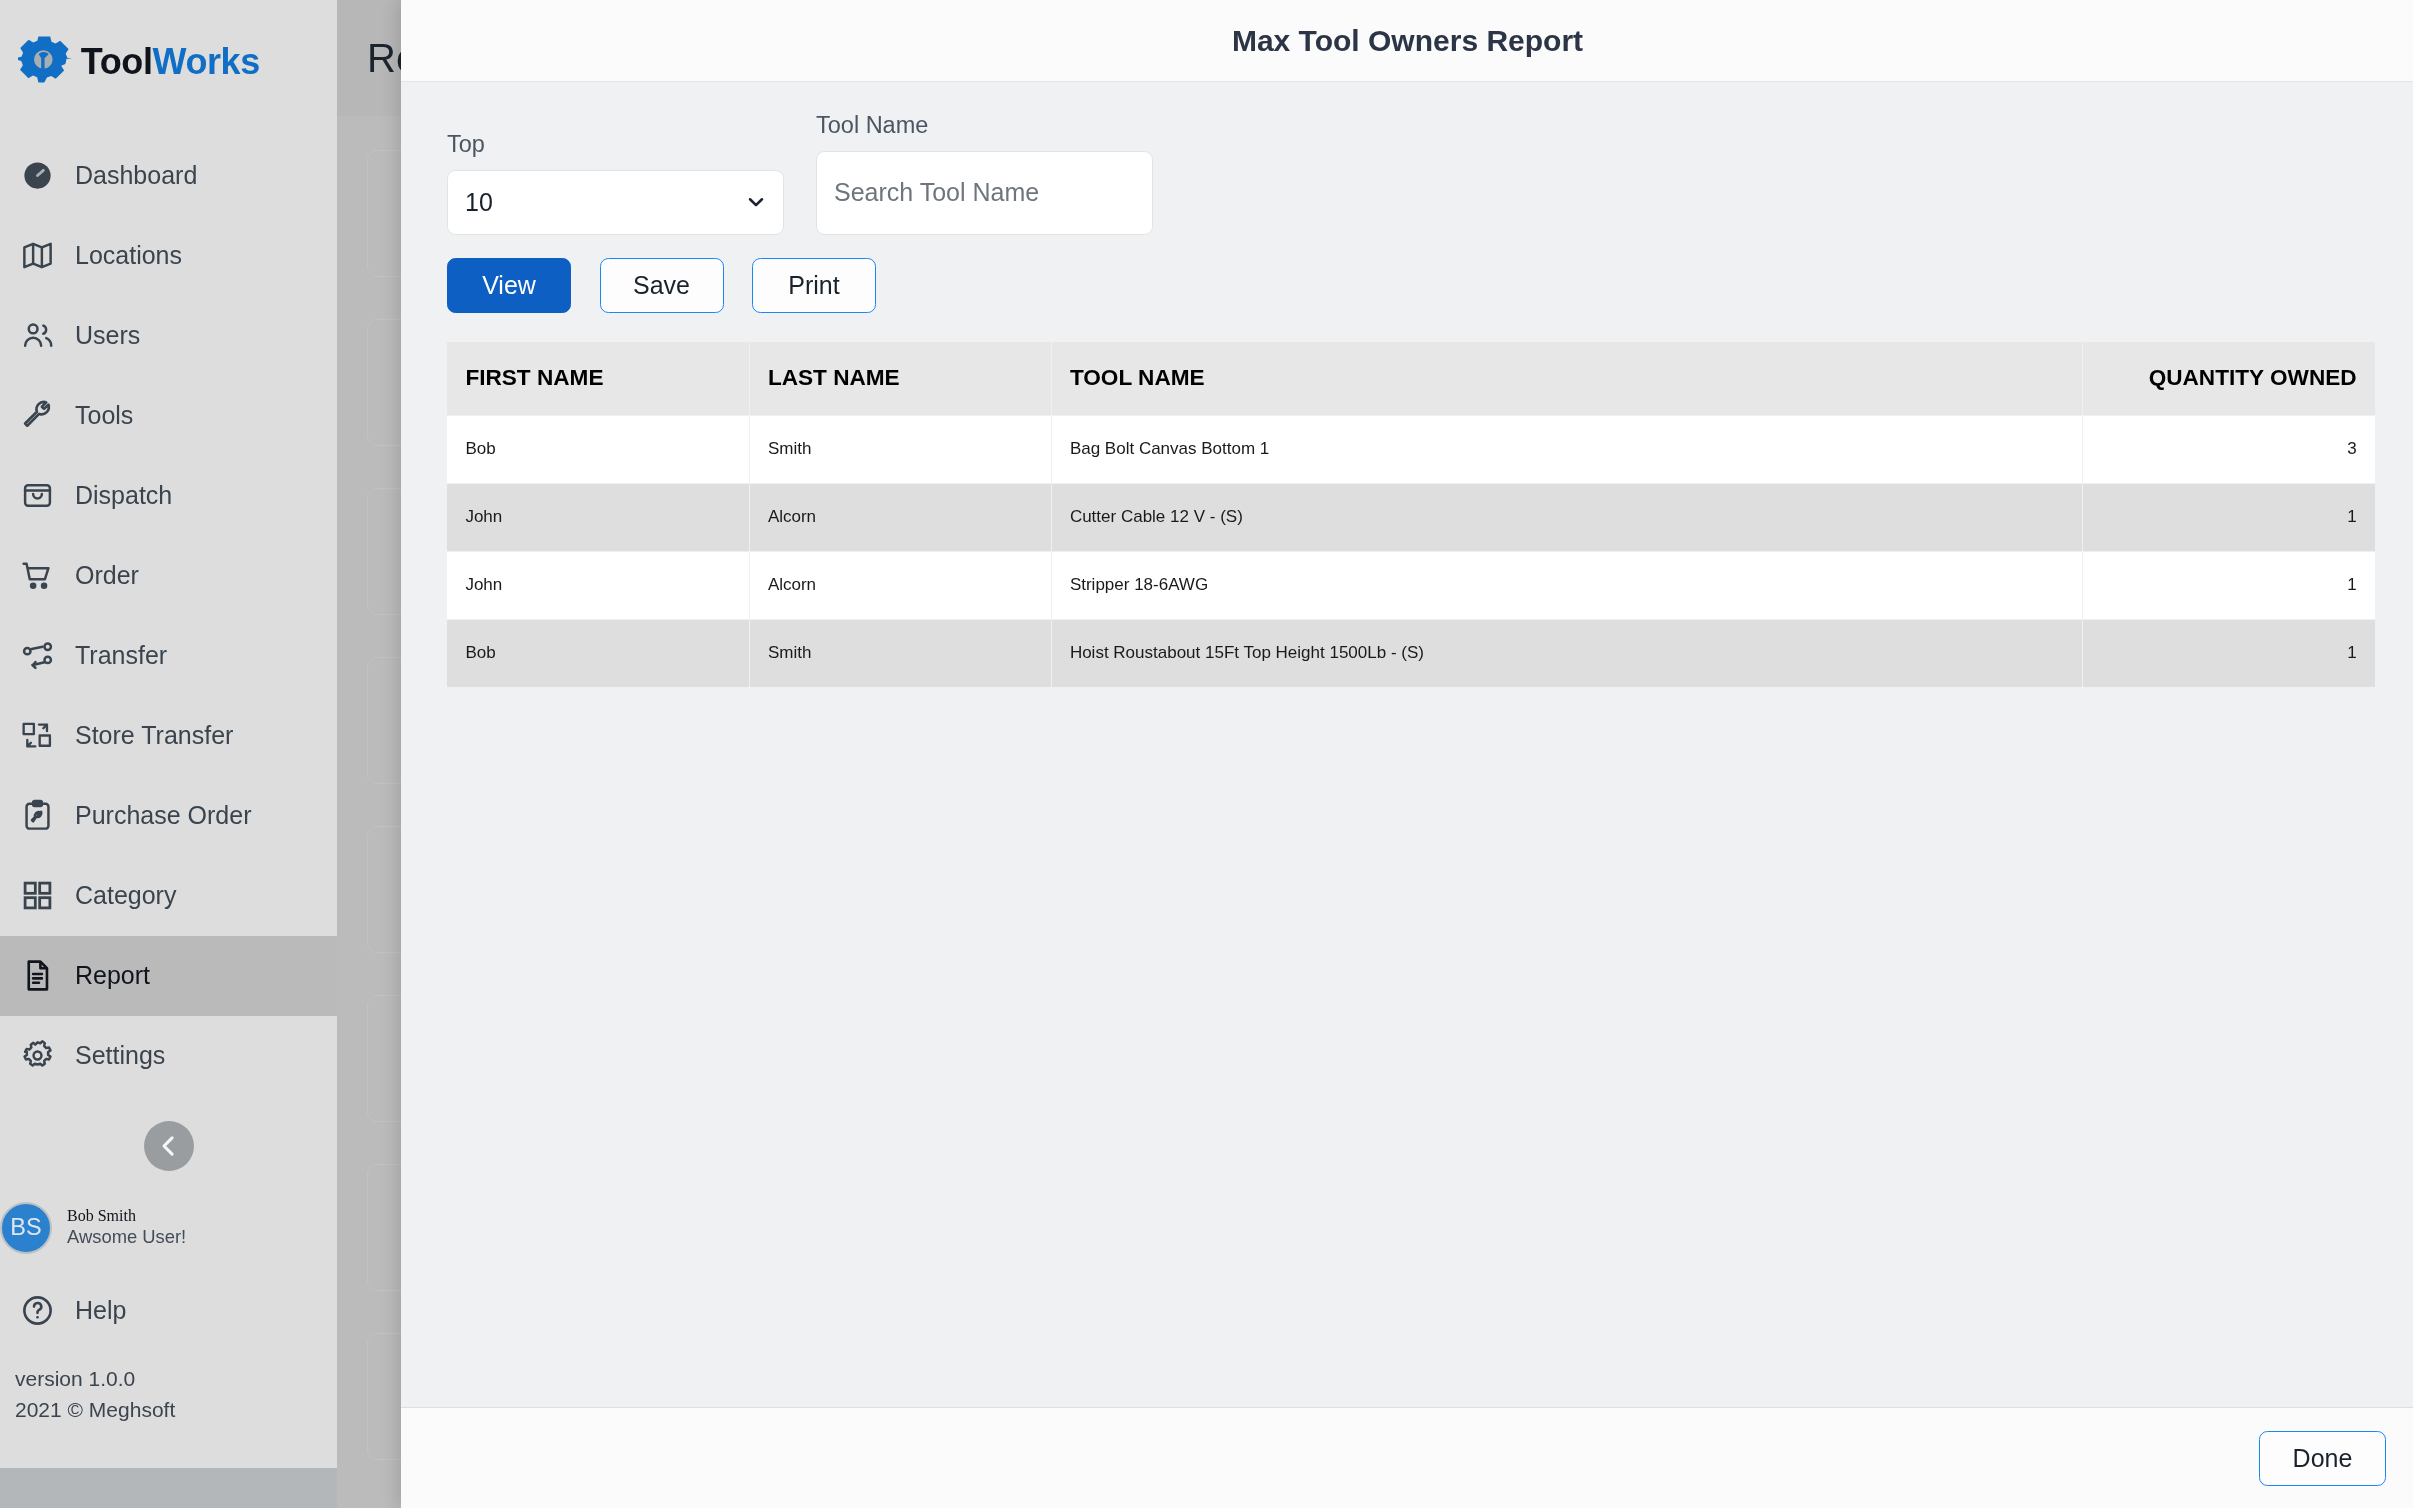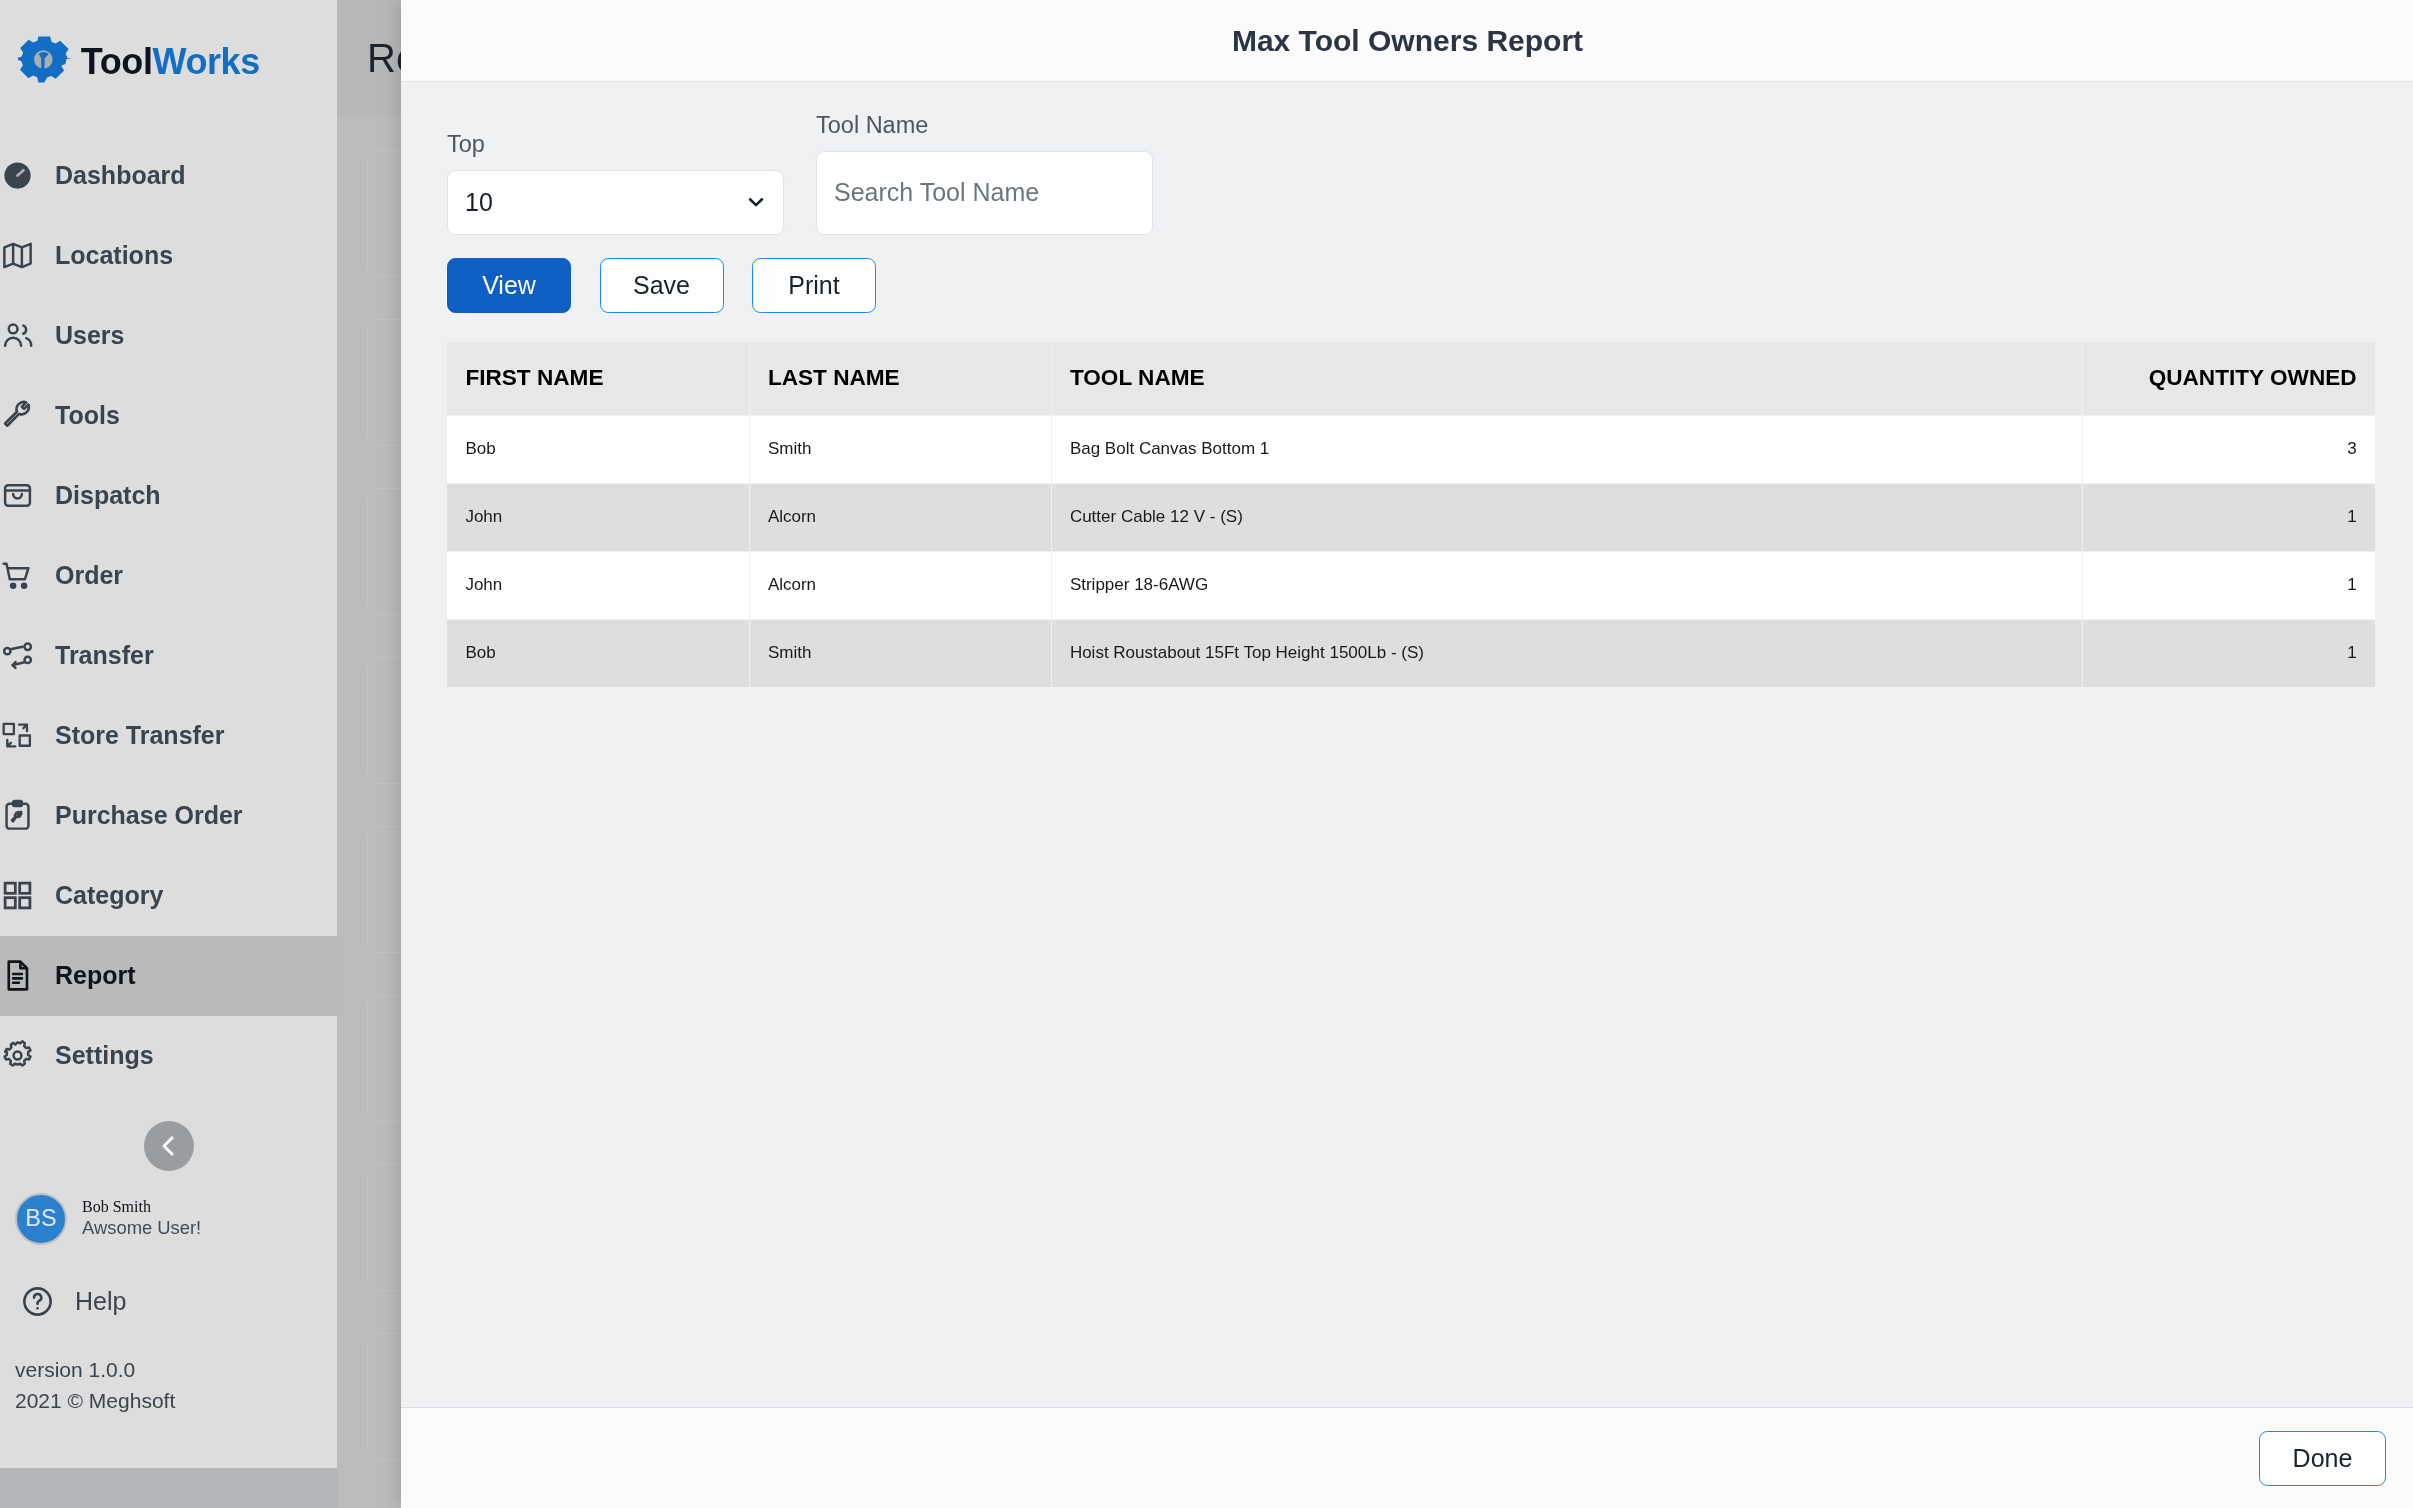--- a/index.html
+++ b/index.html
@@ -33,41 +33,40 @@
     white-space: nowrap;
   }
   .brand-text .t1 { color: #10141c; }
   .brand-text .t2 { color: #1272cc; }
 
   .navlist { margin-top: 11.7px; }
   .navitem {
     height: 80px;
     display: flex; align-items: center;
     gap: 20px;
+    padding-left: 20px;
     color: #3c4752;
     font-size: 25px;
-    font-weight: bold;
   }
   .navitem.active { background: #c0c0c0; }
   .navitem.active .navlabel { color: #11161d; }
   .navicon { width: 35px; height: 35px; flex: none; display: block; }
   .navlabel { white-space: nowrap; }
 
   .collapse-wrap {
     margin-top: 25px;
     display: flex; justify-content: center;
   }
   .collapse-btn {
     width: 50px; height: 50px; border-radius: 50%;
     background: #9ea3a6;
     display: flex; align-items: center; justify-content: center;
   }
   .profile {
-    margin-top: 22px;
-    padding-left: 15px;
+    margin-top: 31px;
     display: flex; align-items: center; gap: 15px;
   }
   .avatar {
     width: 52px; height: 52px; border-radius: 50%;
     background: #2e86d6; color: #e6eef6;
     border: 2.5px solid #c3c8ca;
     display: flex; align-items: center; justify-content: center;
     font-size: 23.5px; flex: none;
   }
   .pname { font-size: 16px; color: #10141c; line-height: 1.15; font-family: Liberation Serif, serif; }

